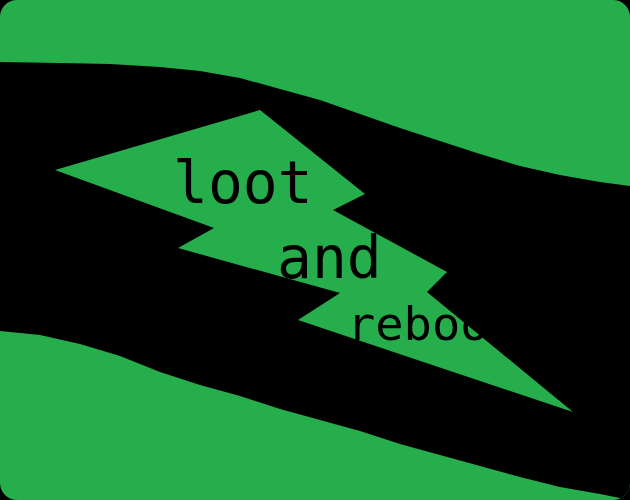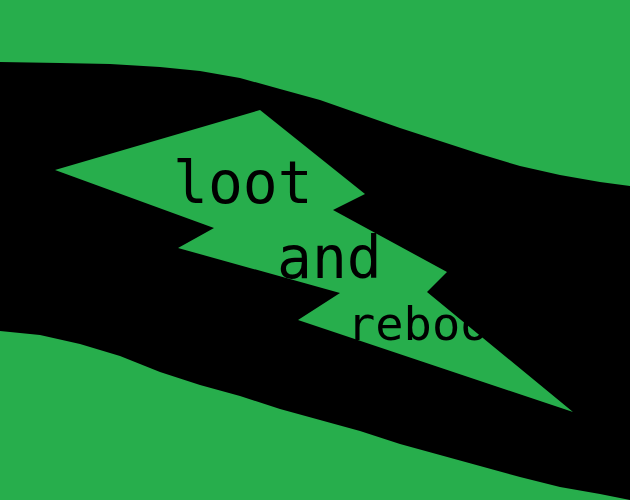--- a/index.html
+++ b/index.html
@@ -24,21 +24,21 @@
   .bolt-text {
     font-family: "DejaVu Sans Mono", "Liberation Mono", monospace;
     font-weight: 400;
     fill: #000000;
     letter-spacing: 0px;
   }
 </style>
 </head>
 <body>
 
-<div id="stage" style="width: 630px; height: 500px;">
+<div id="stage" style="width: 630px; height: 500px; border-radius: 17px;">
 
   <svg id="artboard" viewBox="0 0 630 500" xmlns="http://www.w3.org/2000/svg" style="width: 630px; height: 500px;">
 
     <rect x="0" y="0" width="630" height="500" fill="#27AE4C"></rect>
 
     <polygon fill="#000000" points="0,62 60,63 110,64 160,67 200,71 240,78 280,89 320,100 360,114 400,128 440,141 480,154 520,166 560,175 600,182 630,186
                      630,500 600,494 560,487 520,477 480,466 440,455 400,444 360,431 320,420 280,409 240,396 200,385 160,372 120,356 80,344 40,335 0,331"></polygon>
 
     <polygon fill="#27AE4C" points="55,170 260,110 365,194 333,210 447,272 427,292 573,412 298,320 340,293 178,248 214,228"></polygon>
 

